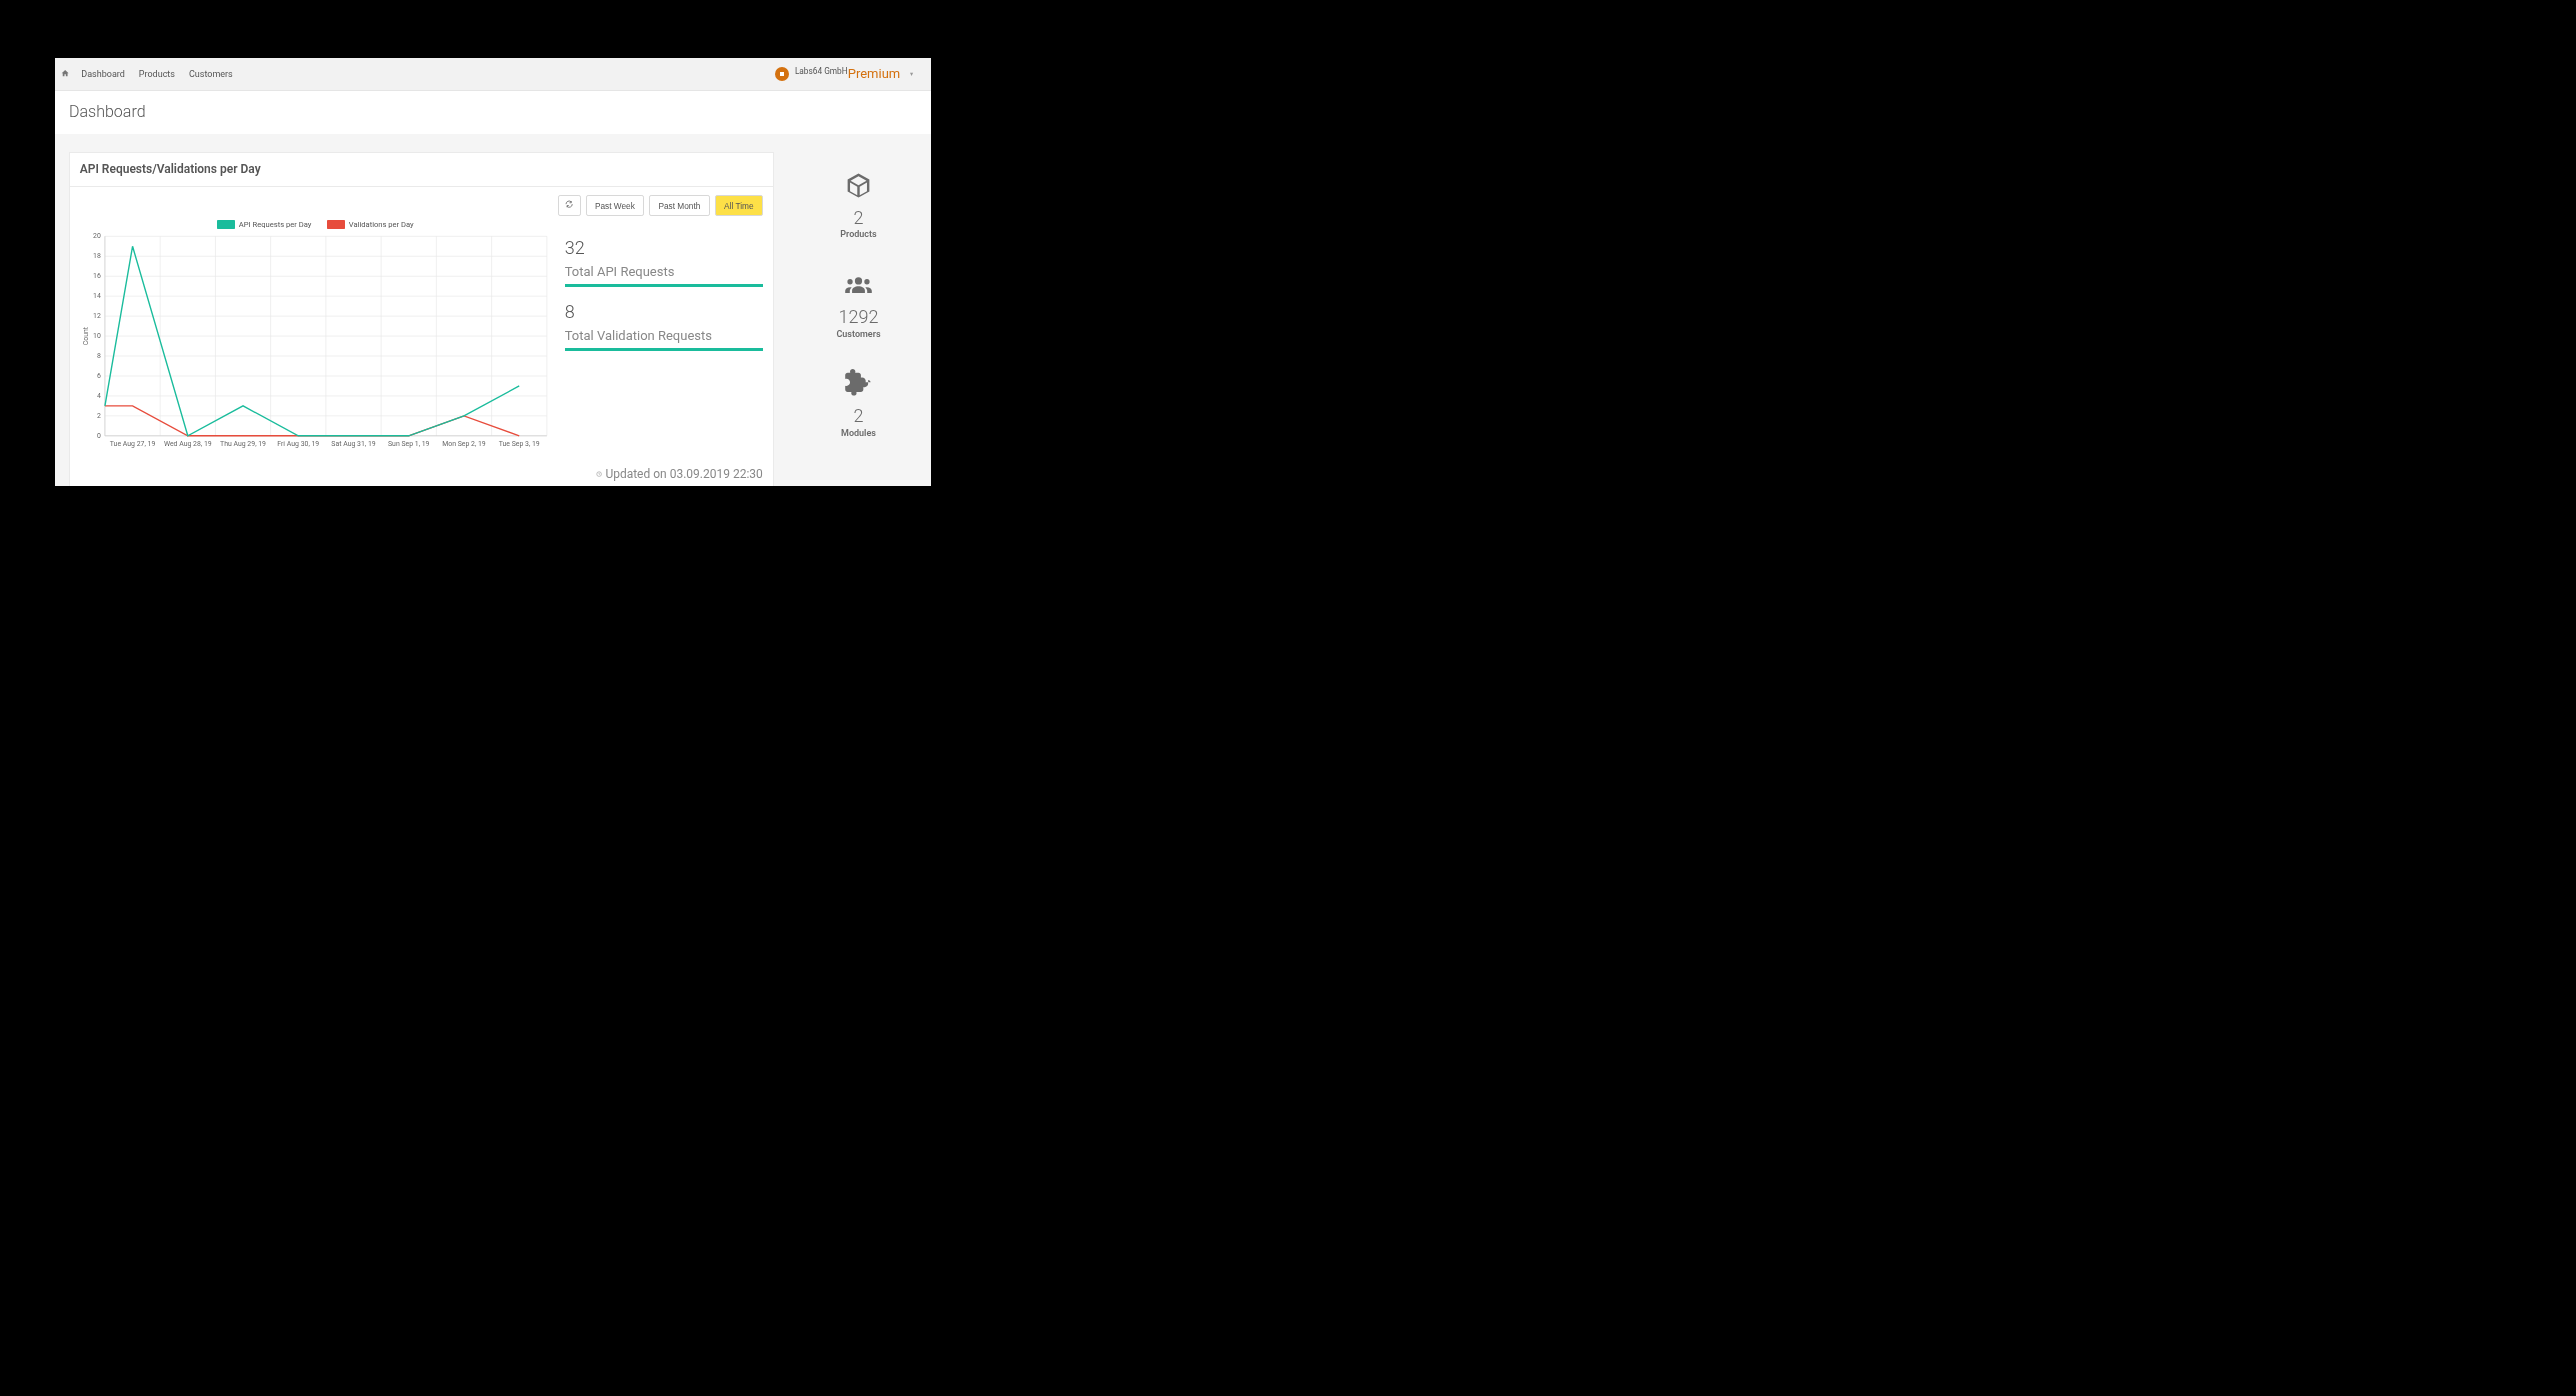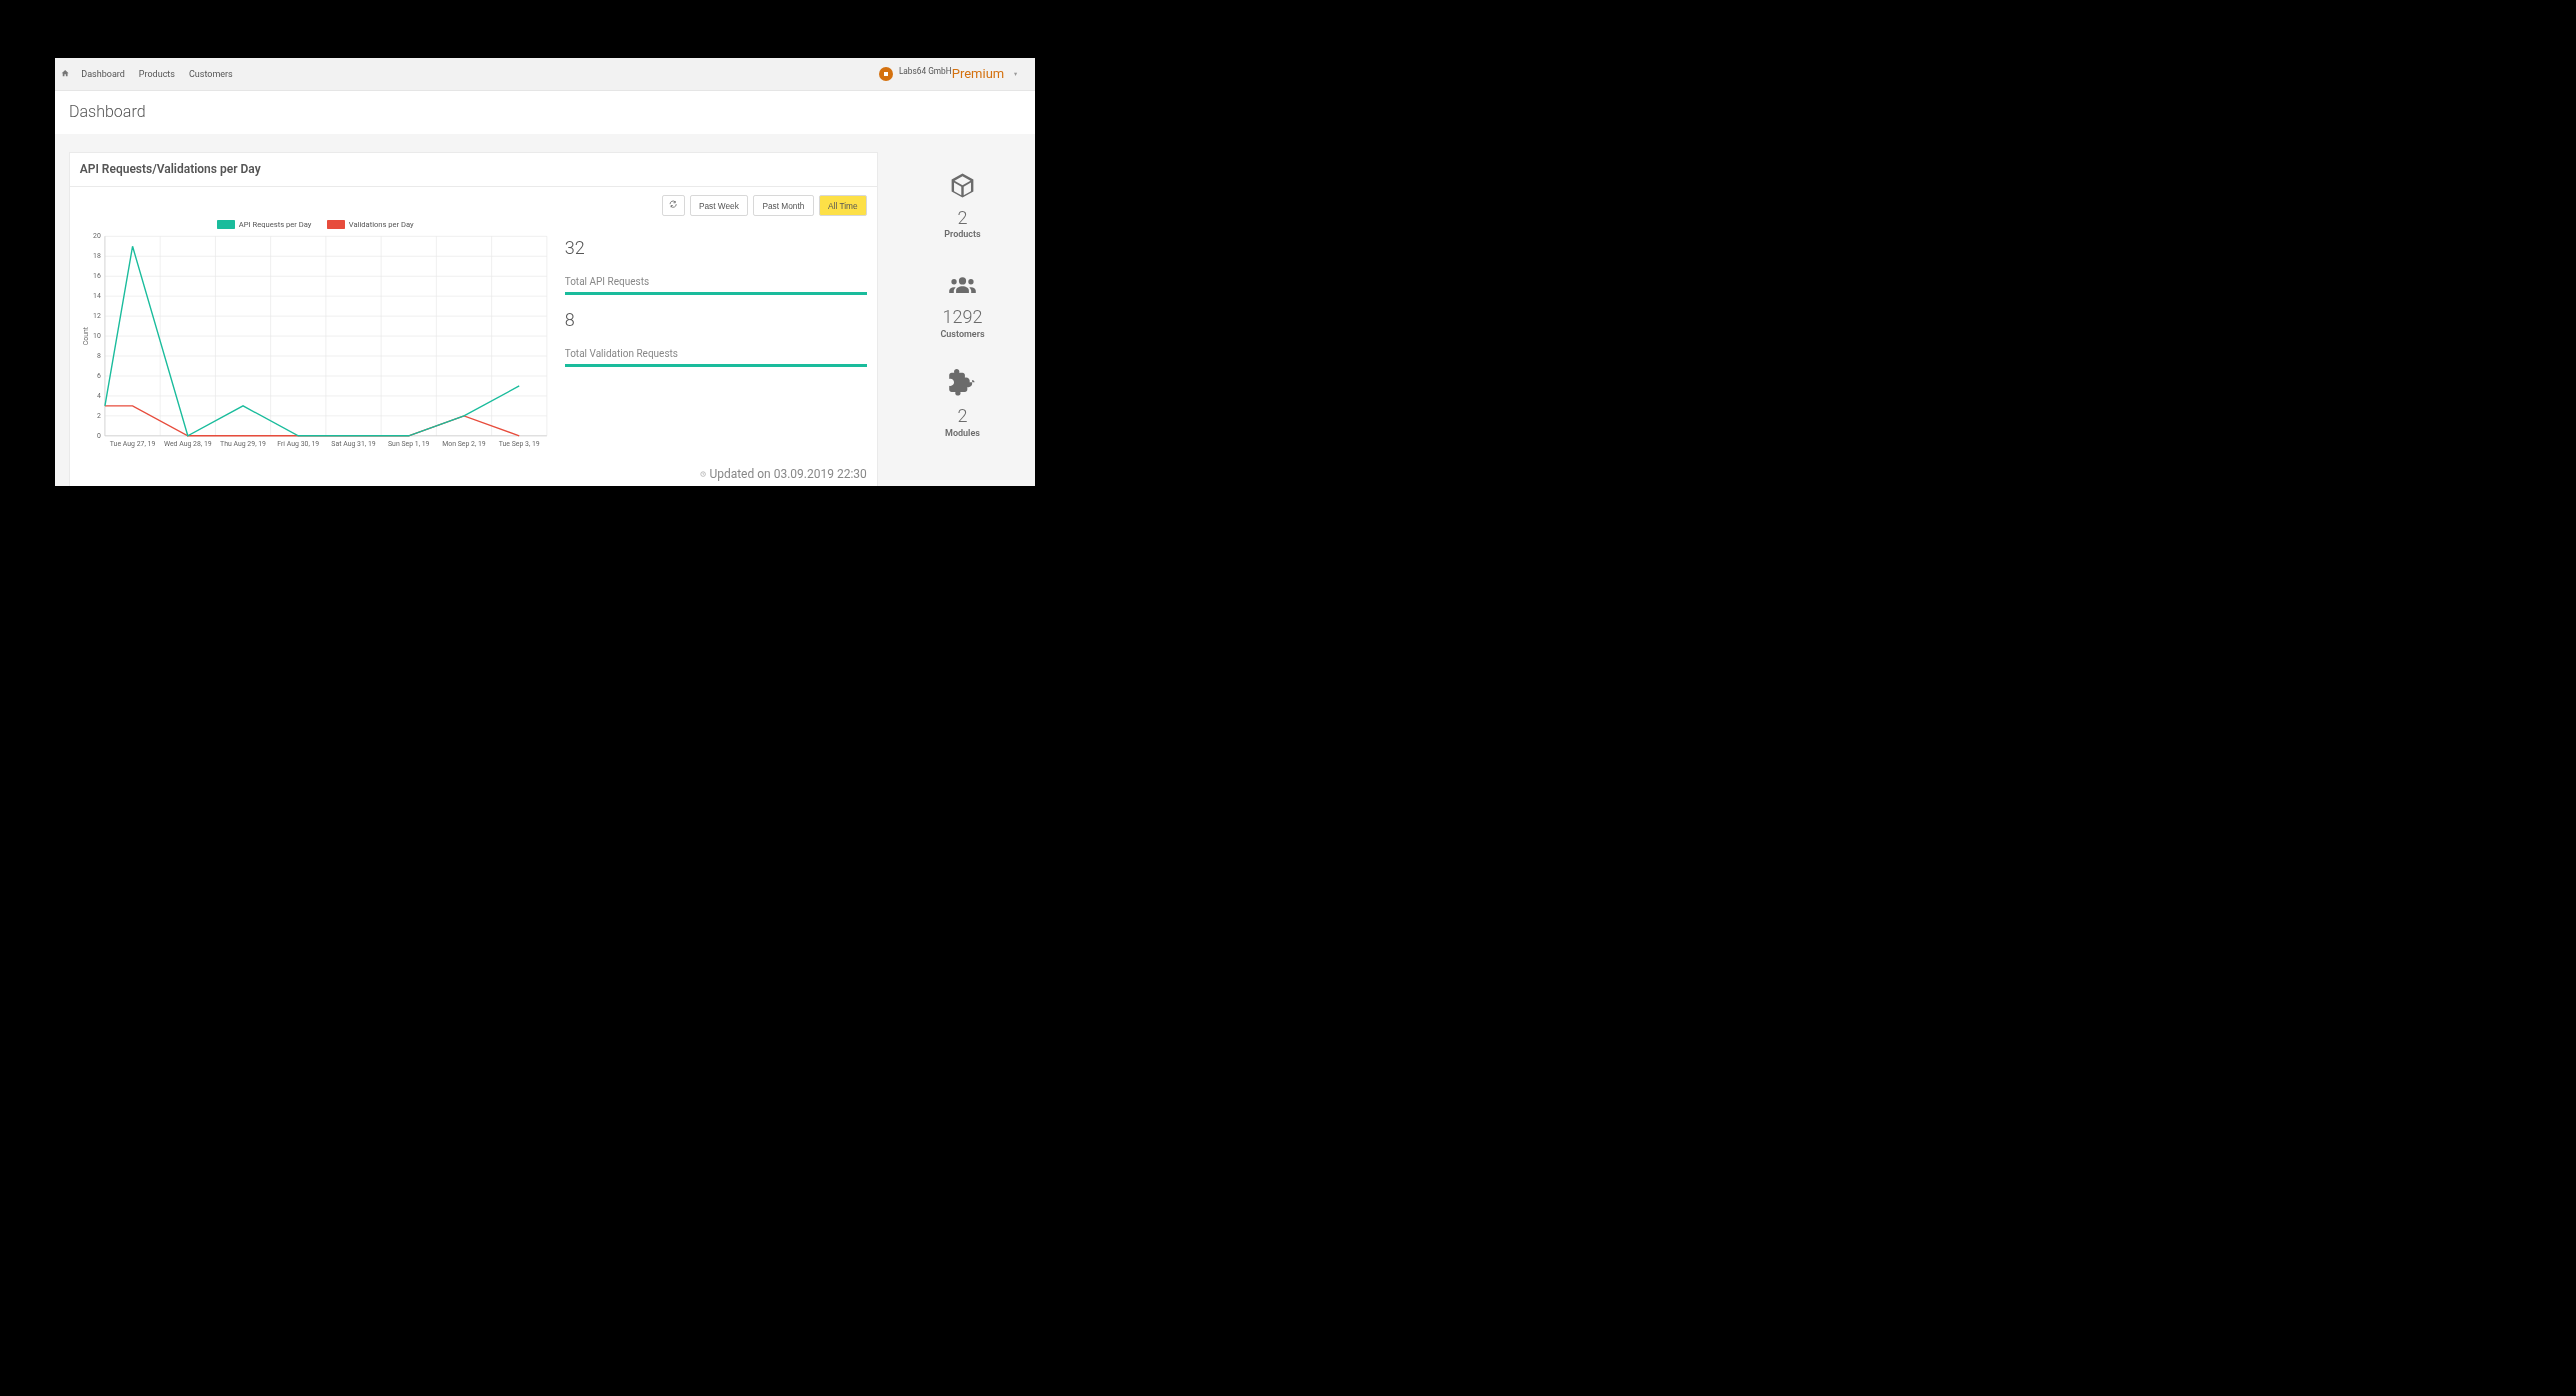--- a/index.html
+++ b/index.html
@@ -7,21 +7,21 @@
   font-family: -apple-system, BlinkMacSystemFont, "Segoe UI", Roboto, "Helvetica Neue", Arial, sans-serif;
   background: #000;
   width: 1031px;
   height: 558px;
   overflow: hidden;
 }
 .app-frame {
   position: absolute;
   left: 55px;
   top: 58px;
-  width: 980px;
+  width: 876px;
   height: 428px;
   background: #f5f5f5;
   box-shadow: 0 7px 28px rgba(0,0,0,0.5);
   overflow: hidden;
 }
 
 .topnav {
   height: 33px;
   background: #f2f2f2;
   border-bottom: 0.7px solid #e5e5e5;
@@ -78,21 +78,21 @@
 .legend .swatch { width: 18px; height: 8.3px; border-radius: 0.7px; }
 
 .chart-svg { width: 471px; height: 222px; }
 .axis-text { font-size: 10px; fill: #666; }
 .ylabel { font-size: 10px; fill: #666; }
 .gridline { stroke: #e8e8e8; stroke-width: 1; }
 .axisline { stroke: #ccc; stroke-width: 1; }
 
 .stat { margin-bottom: 14px; }
 .stat .num { font-size: 18px; font-weight: 300; color: #555; }
-.stat .lbl { font-size: 10px; color: #888; margin-top: 18px; }
+.stat .lbl { font-size: 13px; color: #888; margin-top: 6px; }
 .stat .bar { height: 2.8px; background: #1abc9c; margin-top: 5.5px; }
 
 .updated { text-align: right; font-size: 12px; color: #888; padding: 2.8px 9.7px 7px; }
 .updated .clock { font-size: 6.2px; margin-right: 2.1px; }
 
 .sidebar { width: 145px; display: flex; flex-direction: column; align-items: center; gap: 30.5px; padding-top: 19.4px; }
 .side-stat { text-align: center; color: #6b6b6b; cursor: pointer; }
 .side-stat .icon svg { width: 29px; height: 29px; fill: #6b6b6b; }
 .side-stat .num { font-size: 18px; font-weight: 300; margin-top: 4.2px; }
 .side-stat .lbl { font-size: 9px; font-weight: 600; margin-top: 1.4px; }

